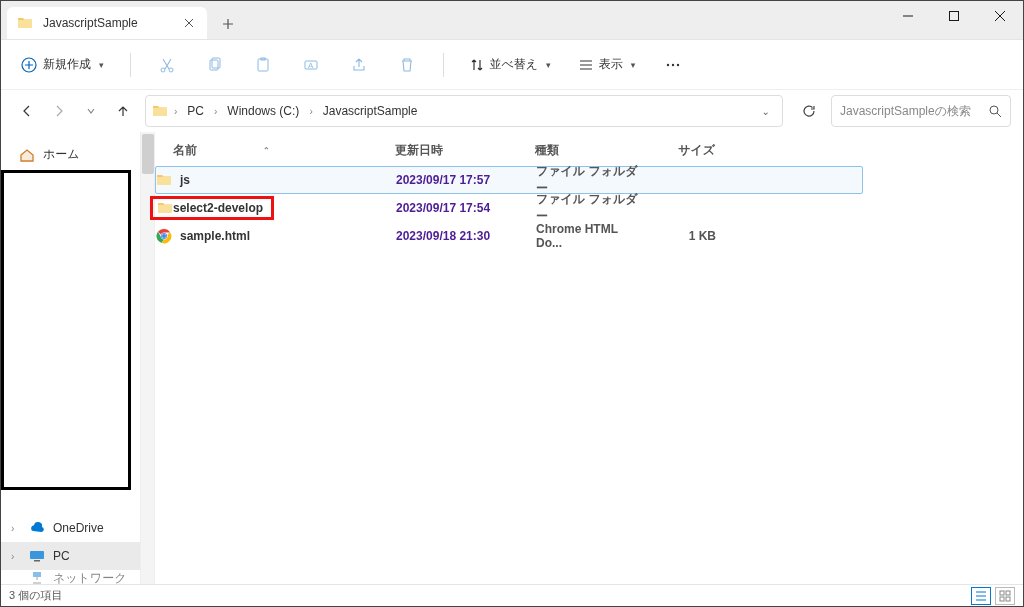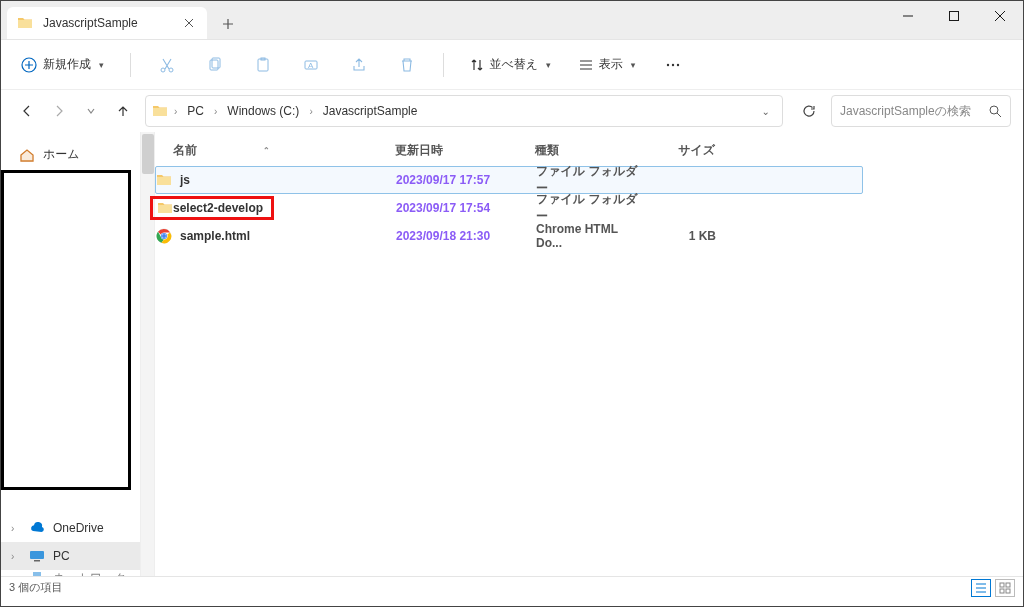--- a/index.html
+++ b/index.html
@@ -55,29 +55,29 @@
 .cols { display: flex; font-size: 12px; color: #555; padding: 4px 0 6px 0; border-bottom: 1px solid transparent; }
 .col-name { width: 240px; padding-left: 18px; display:flex; align-items:center; gap:6px; }
 .col-date { width: 140px; }
 .col-type { width: 110px; }
 .col-size { width: 70px; text-align: right; }
 .sort-ind { font-size: 8px; color: #888; }
 
 .row { display: flex; align-items: center; font-size: 12px; color: #333; height: 28px; border: 1px solid transparent; border-radius: 2px; margin-right: 160px; }
 .row.sel { border: 1px solid #8fc2e8; background: rgba(180, 215, 245, 0.15); }
 .row .cell-name { width: 240px; display: flex; align-items: center; gap: 8px; padding-left: 0; }
-.row .cell-date { width: 140px; color: #8b5cf6; }
+.row .cell-date { width: 140px; color: #4c1d95; }
 .row .cell-type { width: 110px; color: #555; }
 .row .cell-size { width: 70px; text-align: right; color: #555; }
 .highlight { border: 3px solid #e11; display: inline-flex; align-items: center; padding: 1px 8px 1px 4px; margin-left: -6px; height: 24px; }
 
 .folder-ico, .chrome-ico, .home-ico, .cloud-ico, .pc-ico { width: 16px; height: 16px; display:inline-flex; align-items:center; justify-content:center; }
 
 
-.status { position: absolute; bottom: 8px; left: 0; right: 0; height: 22px; border-top: 1px solid #e5e5e5; display: flex; align-items: center; padding: 0 8px; font-size: 11px; color: #555; justify-content: space-between; background:#fff; }
+.status { position: absolute; bottom: 0; left: 0; right: 0; height: 22px; border-top: 1px solid #e5e5e5; display: flex; align-items: center; padding: 0 8px; font-size: 11px; color: #555; justify-content: space-between; background:#fff; }
 .view-toggles { display: flex; gap: 4px; }
 .vt { width: 20px; height: 18px; border: 1px solid #bbb; display:flex; align-items:center; justify-content:center; }
 .vt.active { border-color: #0078d4; color: #0078d4; }
 
 svg { display: block; }
 </style>
 </head>
 <body>
 
 <div class="titlebar">

